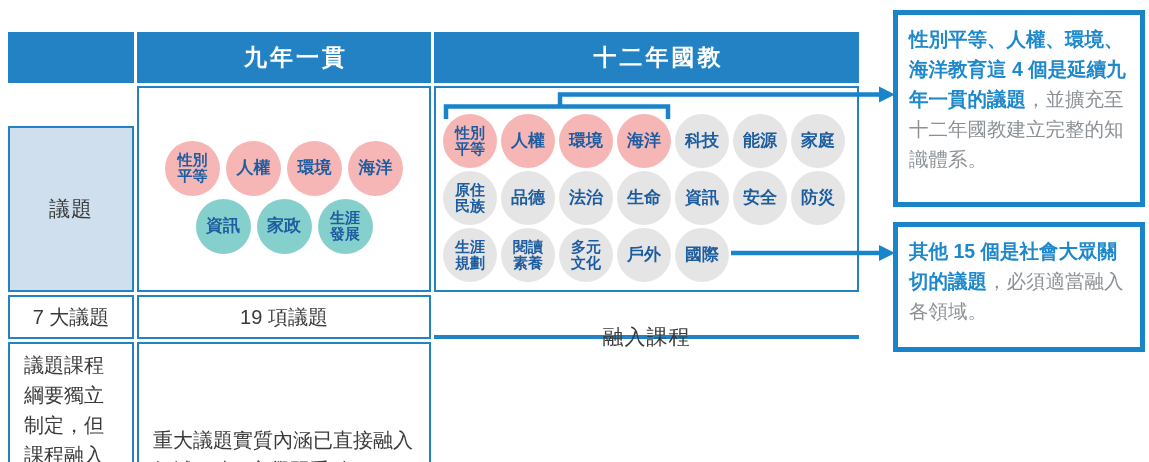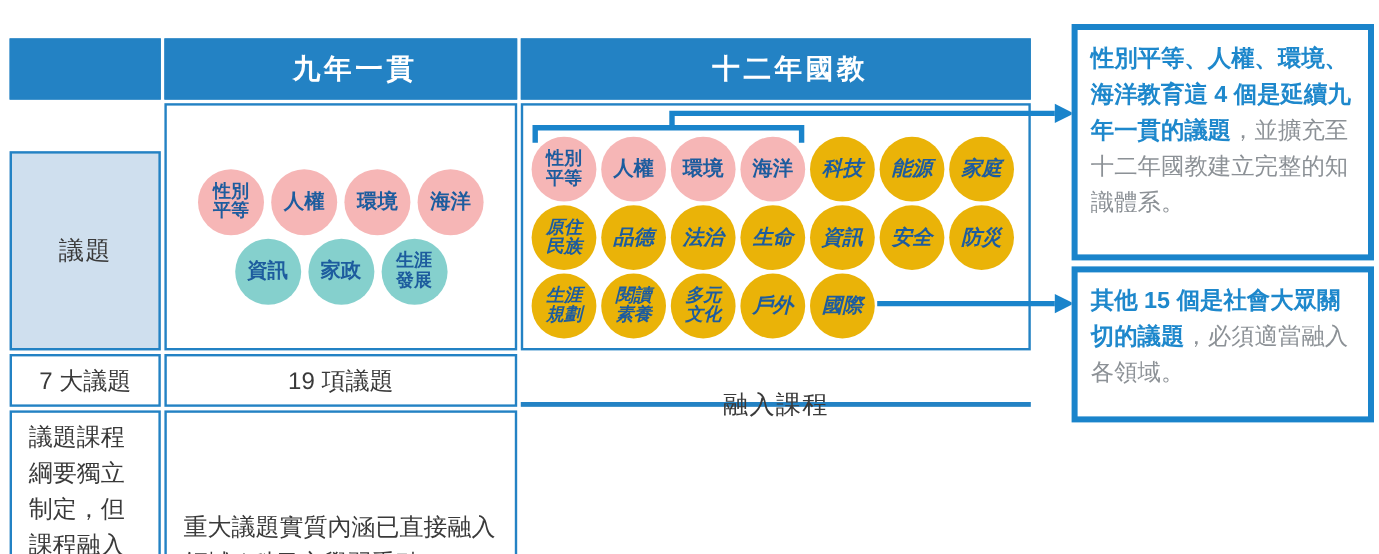--- a/index.html
+++ b/index.html
@@ -43,33 +43,33 @@
   .topics.nine .bubble-row { gap:6px; }
   .bubble {
     width:54px; height:54px; border-radius:50%; flex:none;
     display:flex; align-items:center; justify-content:center;
     text-align:center; font-weight:bold; color:#1d5c9e;
     font-size:17px; line-height:1.08;
   }
   .topics.nine .bubble { width:55px; height:55px; }
   .bubble.two-line { font-size:15px; }
   .bubble.pink { background:#f6b6b6; }
-  .bubble.blue { background:#eab308;font-style:italic; }
+  .bubble.blue { background:#e5e5e5; }
   .bubble.teal { background:#85d0cd; }
   
   .overlay { position:absolute; left:0; top:0; width:1149px; height:462px; pointer-events:none; }
   .overlay path { fill:none; stroke:#1a84cb; stroke-width:4.5px; }
   .overlay polygon { fill:#1a84cb; }
   
   .callout {
     position:absolute; left:893px; width:252px;
     border:5px solid #1a84cb; background:#ffffff;
     padding:9px 11px; font-size:19.5px; line-height:30px;
   }
-  #callout1 { top:20px; height:197px; }
+  #callout1 { top:10px; height:197px; }
   #callout2 { top:222px; height:130px; }
   .hl { color:#1e88cc; font-weight:bold; }
   .rest { color:#8c9196; }
 </style>
 </head>
 <body>
 
 <div id="stage">
 
   <div class="tbl">

